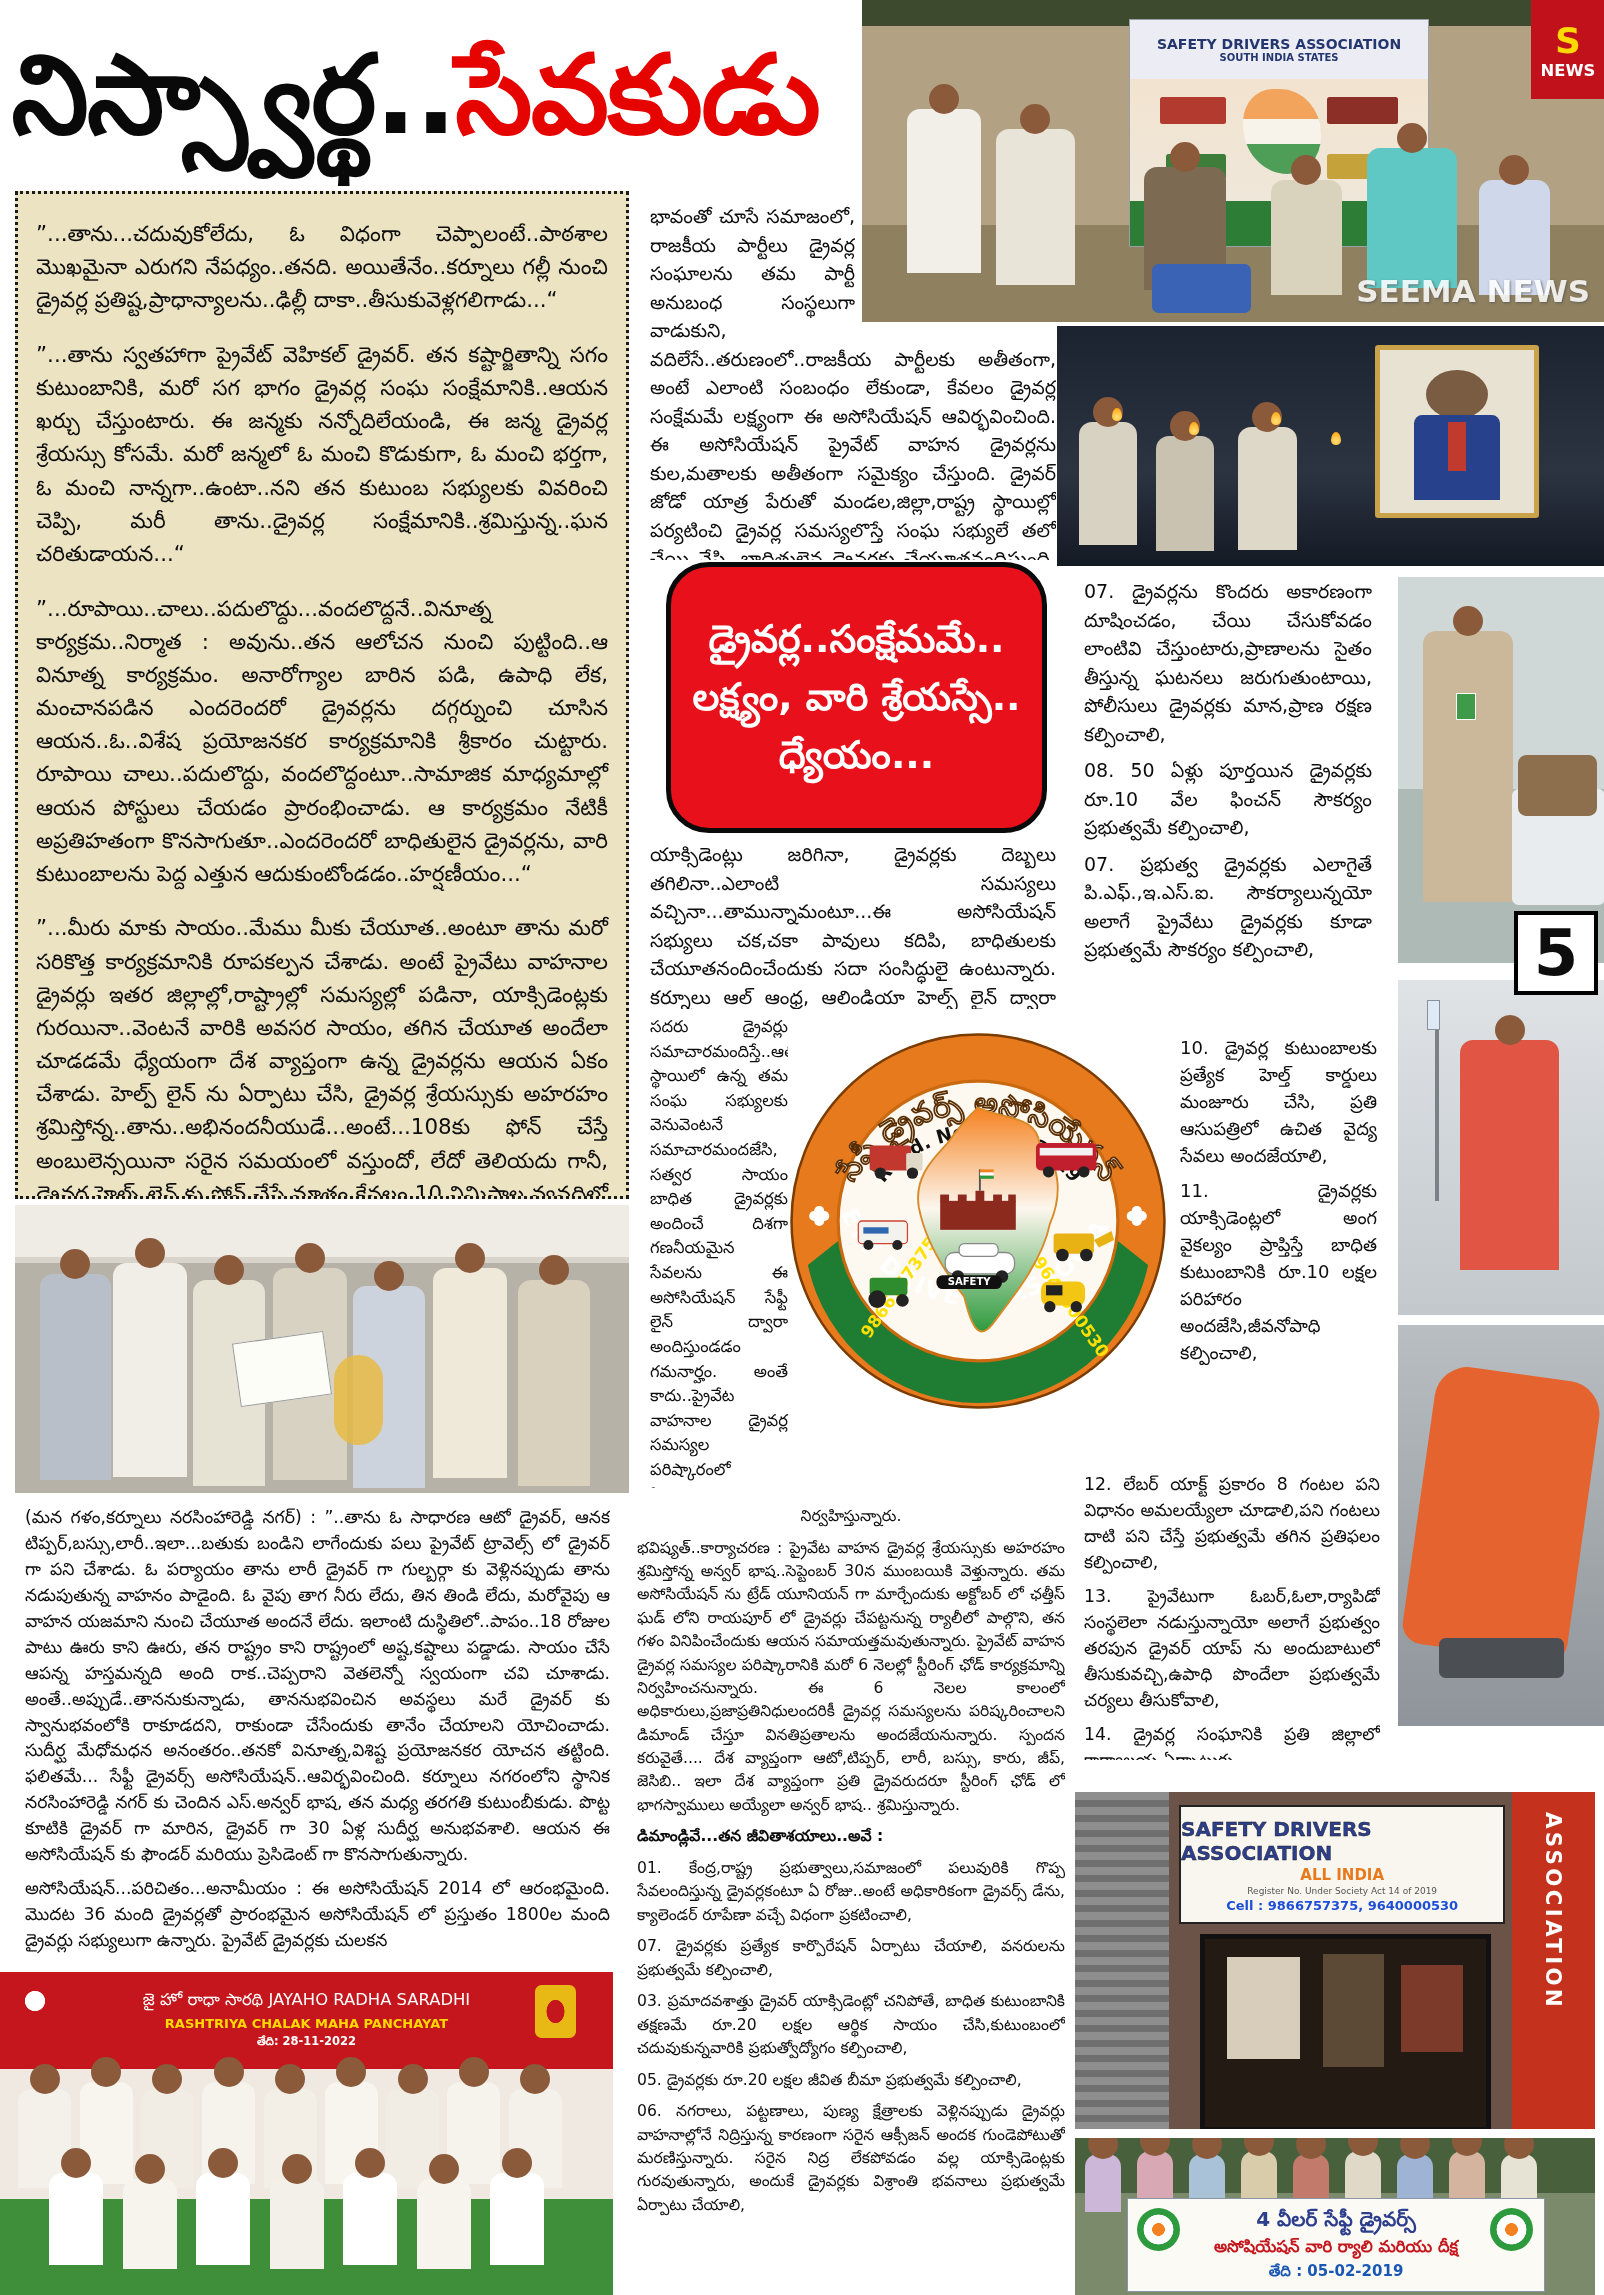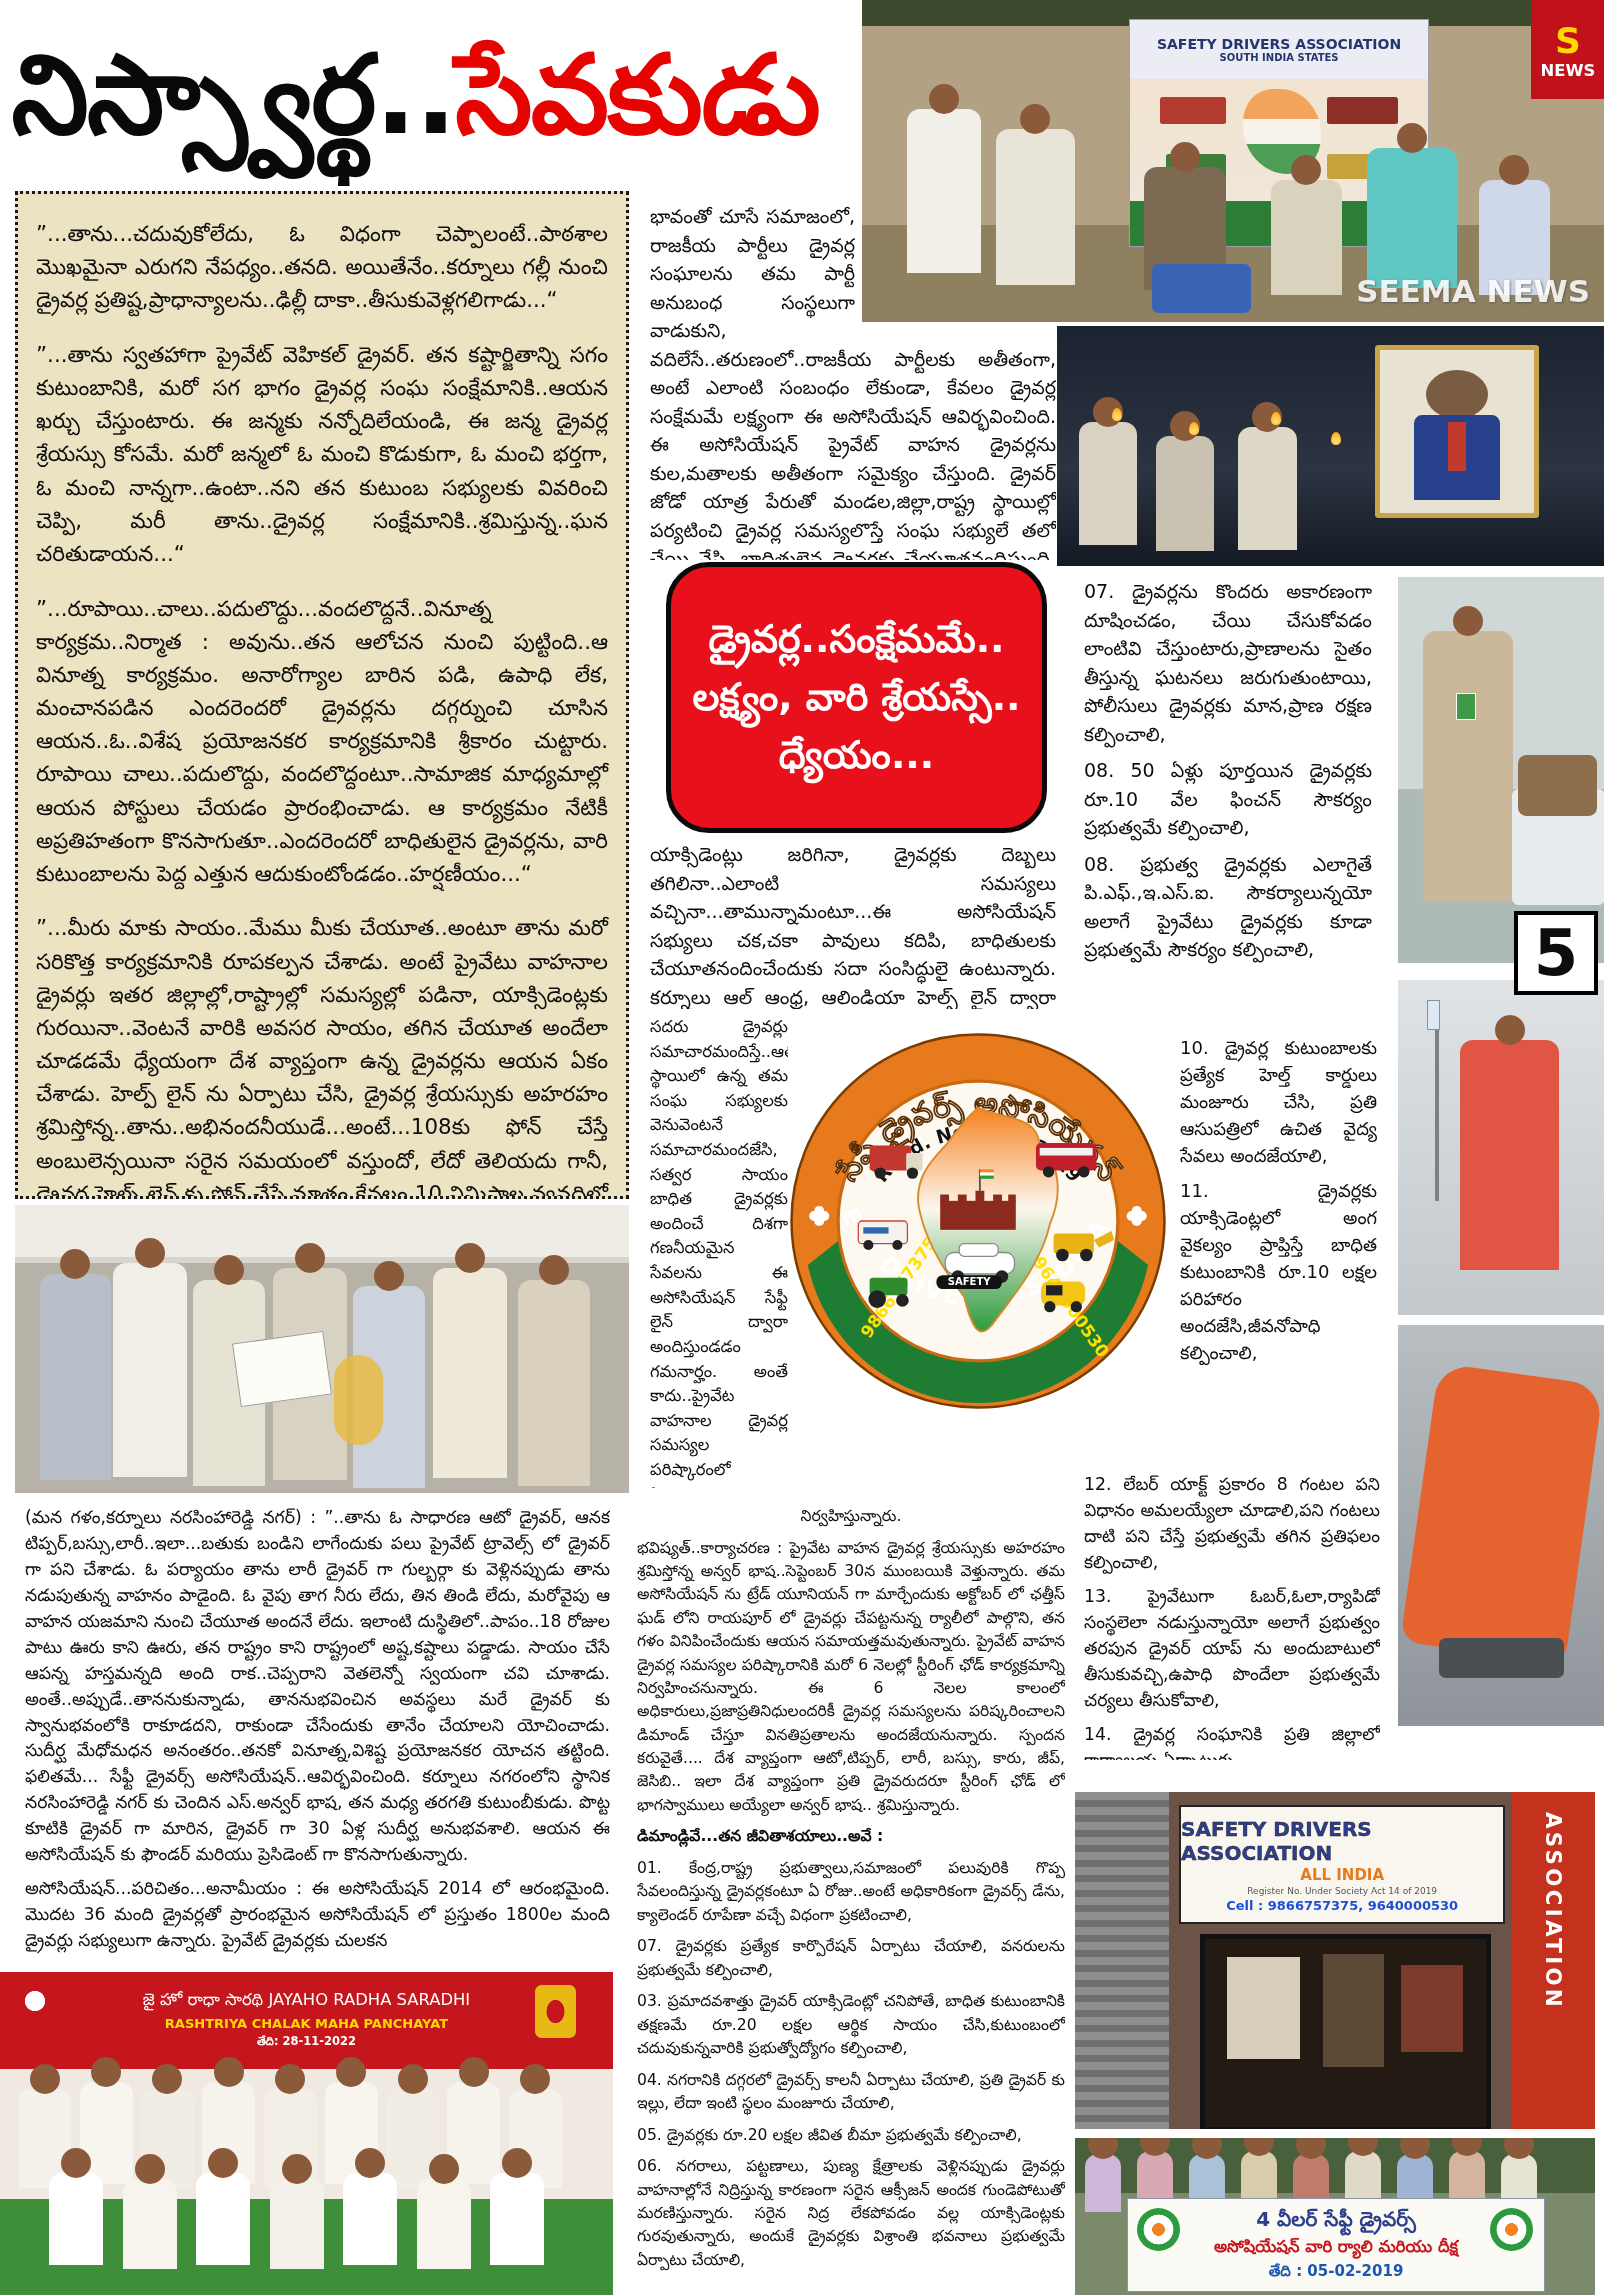--- a/index.html
+++ b/index.html
@@ -111,21 +111,21 @@
   <div class="fig" style="left:33%;top:42%;width:59px;height:123px;background:#ded8c8;"></div>
   <div class="flame" style="left:10%;top:34%;"></div>
   <div class="flame" style="left:24%;top:40%;"></div>
   <div class="flame" style="left:39%;top:36%;"></div>
   <div class="flame" style="left:50%;top:44%;"></div>
 </div>
 
 <div class="abs coltext" style="left:1084px;top:577px;width:288px;height:415px;font-size:19px;">
   <p>07. డ్రైవర్లను కొందరు అకారణంగా దూషించడం, చేయి చేసుకోవడం లాంటివి చేస్తుంటారు,ప్రాణాలను సైతం తీస్తున్న ఘటనలు జరుగుతుంటాయి, పోలీసులు డ్రైవర్లకు మాన,ప్రాణ రక్షణ కల్పించాలి,</p>
   <p>08. 50 ఏళ్లు పూర్తయిన డ్రైవర్లకు రూ.10 వేల ఫించన్ సౌకర్యం ప్రభుత్వమే కల్పించాలి,</p>
-  <p>08. ప్రభుత్వ డ్రైవర్లకు ఎలాగైతే పి.ఎఫ్.,ఇ.ఎస్.ఐ. సౌకర్యాలున్నయో అలాగే ప్రైవేటు డ్రైవర్లకు కూడా ప్రభుత్వమే సౌకర్యం కల్పించాలి,</p>
+  <p>07. ప్రభుత్వ డ్రైవర్లకు ఎలాగైతే పి.ఎఫ్.,ఇ.ఎస్.ఐ. సౌకర్యాలున్నయో అలాగే ప్రైవేటు డ్రైవర్లకు కూడా ప్రభుత్వమే సౌకర్యం కల్పించాలి,</p>
 </div>
 <div class="abs coltext" style="left:1180px;top:1034px;width:197px;height:386px;font-size:18px;">
   <p>10. డ్రైవర్ల కుటుంబాలకు ప్రత్యేక హెల్త్ కార్డులు మంజూరు చేసి, ప్రతి ఆసుపత్రిలో ఉచిత వైద్య సేవలు అందజేయాలి,</p>
   <p>11. డ్రైవర్లకు యాక్సిడెంట్లలో అంగ వైకల్యం ప్రాప్తిస్తే బాధిత కుటుంబానికి రూ.10 లక్షల పరిహారం అందజేసి,జీవనోపాధి కల్పించాలి,</p>
 </div>
 <div class="abs coltext" style="left:1084px;top:1472px;width:296px;height:288px;font-size:17.3px;">
   <p>12. లేబర్ యాక్ట్ ప్రకారం 8 గంటల పని విధానం అమలయ్యేలా చూడాలి,పని గంటలు దాటి పని చేస్తే ప్రభుత్వమే తగిన ప్రతిఫలం కల్పించాలి,</p>
   <p>13. ప్రైవేటుగా ఓబర్,ఓలా,ర్యాపిడో సంస్థలెలా నడుస్తున్నాయో అలాగే ప్రభుత్వం తరపున డ్రైవర్ యాప్ ను అందుబాటులో తీసుకువచ్చి,ఉపాధి పొందేలా ప్రభుత్వమే చర్యలు తీసుకోవాలి,</p>
   <p>14. డ్రైవర్ల సంఘానికి ప్రతి జిల్లాలో కార్యాలయ ఏర్పాటుకు</p>
 </div>
@@ -261,21 +261,20 @@
   <p>(మన గళం,కర్నూలు నరసింహారెడ్డి నగర్) : ”..తాను ఓ సాధారణ ఆటో డ్రైవర్, ఆనక టిప్పర్,బస్సు,లారీ..ఇలా...బతుకు బండిని లాగేందుకు పలు ప్రైవేట్ ట్రావెల్స్ లో డ్రైవర్ గా పని చేశాడు. ఓ పర్యాయం తాను లారీ డ్రైవర్ గా గుల్బర్గా కు వెళ్లినప్పుడు తాను నడుపుతున్న వాహనం పాడైంది. ఓ వైపు తాగ నీరు లేదు, తిన తిండి లేదు, మరోవైపు ఆ వాహన యజమాని నుంచి చేయూత అందనే లేదు. ఇలాంటి దుస్థితిలో..పాపం..18 రోజుల పాటు ఊరు కాని ఊరు, తన రాష్ట్రం కాని రాష్ట్రంలో అష్ట,కష్టాలు పడ్డాడు. సాయం చేసే ఆపన్న హస్తమన్నది అంది రాక..చెప్పరాని వెతలెన్నో స్వయంగా చవి చూశాడు. అంతే..అప్పుడే..తాననుకున్నాడు, తాననుభవించిన అవస్థలు మరే డ్రైవర్ కు స్వానుభవంలోకి రాకూడదని, రాకుండా చేసేందుకు తానేం చేయాలని యోచించాడు. సుదీర్ఘ మేధోమధన అనంతరం..తనకో వినూత్న,విశిష్ట ప్రయోజనకర యోచన తట్టింది. ఫలితమే... సేఫ్టీ డ్రైవర్స్ అసోసియేషన్..ఆవిర్భవించింది. కర్నూలు నగరంలోని స్థానిక నరసింహారెడ్డి నగర్ కు చెందిన ఎస్.అన్వర్ భాష, తన మధ్య తరగతి కుటుంబీకుడు. పొట్ట కూటికి డ్రైవర్ గా మారిన, డ్రైవర్ గా 30 ఏళ్ల సుదీర్ఘ అనుభవశాలి. ఆయన ఈ అసోసియేషన్ కు ఫౌండర్ మరియు ప్రెసిడెంట్ గా కొనసాగుతున్నారు.</p>
   <p>అసోసియేషన్...పరిచితం...అనామీయం : ఈ అసోసియేషన్ 2014 లో ఆరంభమైంది. మొదట 36 మంది డ్రైవర్లతో ప్రారంభమైన అసోసియేషన్ లో ప్రస్తుతం 1800ల మంది డ్రైవర్లు సభ్యులుగా ఉన్నారు. ప్రైవేట్ డ్రైవర్లకు చులకన</p>
 </div>
 <div class="abs coltext" style="left:637px;top:1505px;width:428px;height:786px;font-size:15.6px;">
   <p style="text-align:center;">నిర్వహిస్తున్నారు.</p>
   <p>భవిష్యత్..కార్యాచరణ : ప్రైవేట వాహన డ్రైవర్ల శ్రేయస్సుకు అహరహం శ్రమిస్తోన్న అన్వర్ భాష..సెప్టెంబర్ 30న ముంబయికి వెళ్తున్నారు. తమ అసోసియేషన్ ను ట్రేడ్ యూనియన్ గా మార్చేందుకు అక్టోబర్ లో ఛత్తీస్ ఘడ్ లోని రాయపూర్ లో డ్రైవర్లు చేపట్టనున్న ర్యాలీలో పాల్గొని, తన గళం వినిపించేందుకు ఆయన సమాయత్తమవుతున్నారు. ప్రైవేట్ వాహన డ్రైవర్ల సమస్యల పరిష్కారానికి మరో 6 నెలల్లో స్టీరింగ్ ఛోడ్ కార్యక్రమాన్ని నిర్వహించనున్నారు. ఈ 6 నెలల కాలంలో అధికారులు,ప్రజాప్రతినిధులందరికీ డ్రైవర్ల సమస్యలను పరిష్కరించాలని డిమాండ్ చేస్తూ వినతిప్రతాలను అందజేయనున్నారు. స్పందన కరువైతే.... దేశ వ్యాప్తంగా ఆటో,టిప్పర్, లారీ, బస్సు, కారు, జీప్, జెసిబి.. ఇలా దేశ వ్యాప్తంగా ప్రతి డ్రైవరుదరూ స్టీరింగ్ ఛోడ్ లో భాగస్వాములు అయ్యేలా అన్వర్ భాష.. శ్రమిస్తున్నారు.</p>
   <p style="font-weight:700;">డిమాండ్లివే...తన జీవితాశయాలు..అవే :</p>
   <p>01. కేంద్ర,రాష్ట్ర ప్రభుత్వాలు,సమాజంలో పలువురికి గొప్ప సేవలందిస్తున్న డ్రైవర్లకంటూ ఏ రోజు..అంటే అధికారికంగా డ్రైవర్స్ డేను, క్యాలెండర్ రూపేణా వచ్చే విధంగా ప్రకటించాలి,</p>
   <p>07. డ్రైవర్లకు ప్రత్యేక కార్పొరేషన్ ఏర్పాటు చేయాలి, వనరులను ప్రభుత్వమే కల్పించాలి,</p>
   <p>03. ప్రమాదవశాత్తు డ్రైవర్ యాక్సిడెంట్లో చనిపోతే, బాధిత కుటుంబానికి తక్షణమే రూ.20 లక్షల ఆర్థిక సాయం చేసి,కుటుంబంలో చదువుకున్నవారికి ప్రభుత్వోద్యోగం కల్పించాలి,</p>
-  <p>04. నగరానికి దగ్గరలో డ్రైవర్స్ కాలనీ ఏర్పాటు చేయాలి, ప్రతి డ్రైవర్ కు ఇల్లు, లేదా ఇంటి స్థలం మంజూరు చేయాలి,</p>
   <p>05. డ్రైవర్లకు రూ.20 లక్షల జీవిత బీమా ప్రభుత్వమే కల్పించాలి,</p>
   <p>06. నగరాలు, పట్టణాలు, పుణ్య క్షేత్రాలకు వెళ్లినప్పుడు డ్రైవర్లు వాహనాల్లోనే నిద్రిస్తున్న కారణంగా సరైన ఆక్సీజన్ అందక గుండెపోటుతో మరణిస్తున్నారు. సరైన నిద్ర లేకపోవడం వల్ల యాక్సిడెంట్లకు గురవుతున్నారు, అందుకే డ్రైవర్లకు విశ్రాంతి భవనాలు ప్రభుత్వమే ఏర్పాటు చేయాలి,</p>
 </div>
 
 <div class="abs photo" style="left:0;top:1972px;width:613px;height:324px;background:linear-gradient(180deg,#efe9e2 0 70%,#3f8f3a 70% 100%);">
   <div class="abs" style="left:0;top:0;width:100%;height:30%;background:#c4161c;display:flex;flex-direction:column;align-items:center;justify-content:center;gap:3.3px;">
     <div style="font-size:16.4px;font-weight:400;color:#ffffff;">జై హో రాధా సారథి  JAYAHO RADHA SARADHI</div>
     <div style="font-size:13px;font-weight:800;color:#ffd900;">RASHTRIYA CHALAK MAHA PANCHAYAT</div>
     <div style="font-size:11.5px;font-weight:700;color:#ffffff;">తేది: 28-11-2022</div>
   </div>

